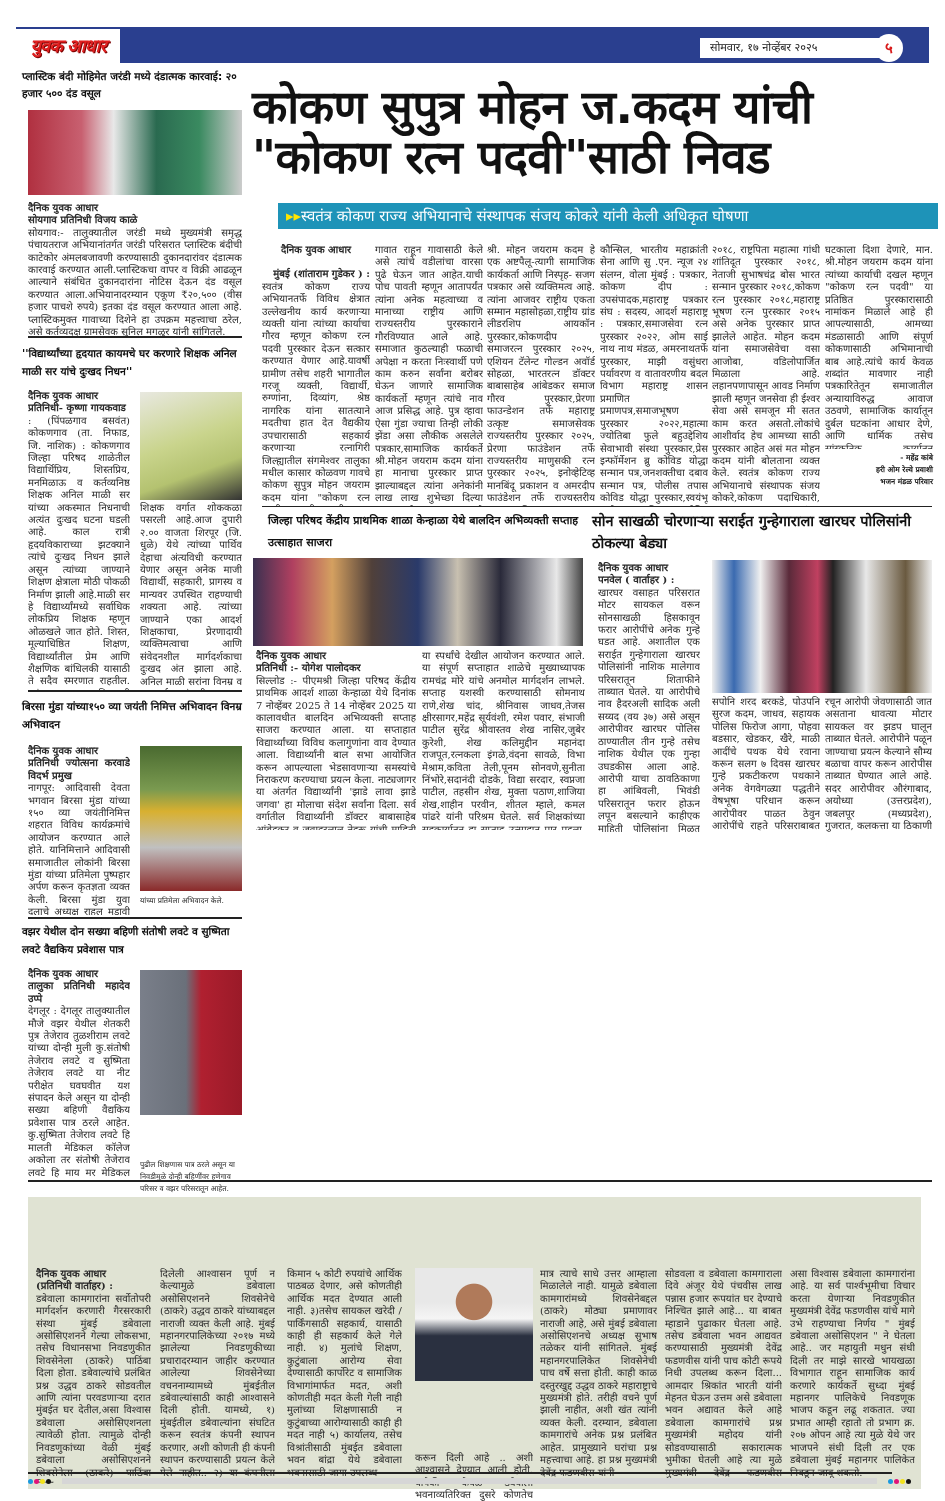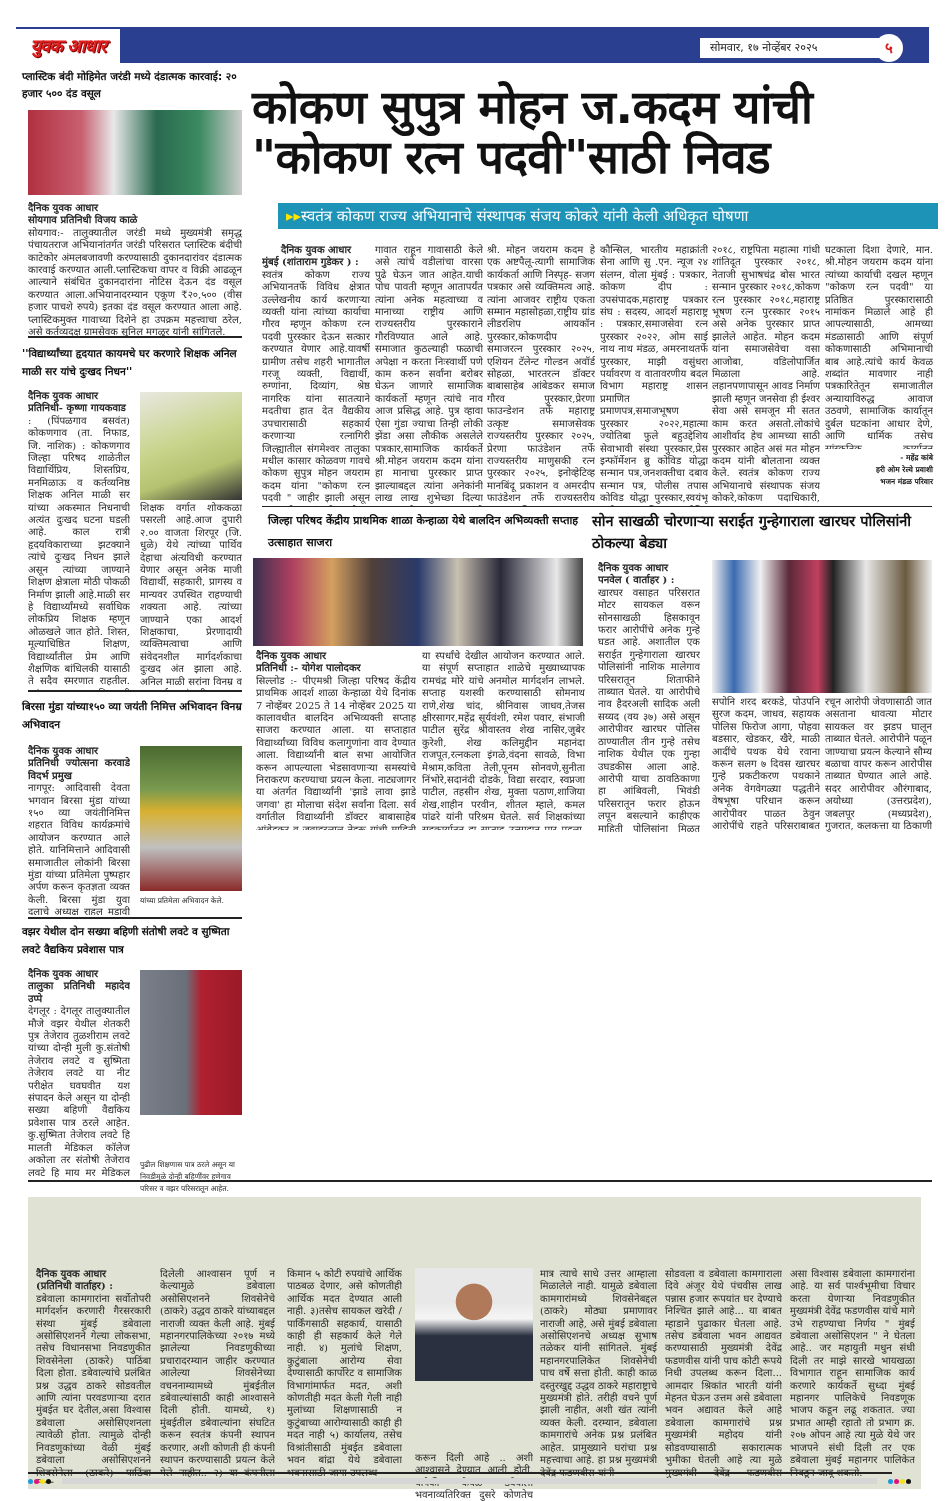--- a/index.html
+++ b/index.html
@@ -71,21 +71,21 @@
 <div class="abs headline" style="left:252px;top:82px;width:680px;font-size:46px;line-height:50px;letter-spacing:-0.5px;">
   <div>कोकण सुपुत्र मोहन ज.कदम यांची</div>
   <div>"कोकण रत्न पदवी"साठी निवड</div>
 </div>
 <div class="abs subbar">
   <span class="arr">▸▸</span><span>स्वतंत्र कोकण राज्य अभियानाचे संस्थापक संजय कोकरे यांनी केली अधिकृत घोषणा</span>
 </div>
 
 <div class="abs col" style="left:262px;top:244px;width:108px;height:262px;">
   <div class="by" style="text-align:center;">दैनिक युवक आधार</div>
-  <div class="by" style="">मुंबई (शांताराम गुडेकर ) :</div>
+  <div class="by" style="text-align:right;margin-top:12px;">मुंबई (शांताराम गुडेकर ) :</div>
   <div>स्वतंत्र कोकण राज्य अभियानतर्फे विविध क्षेत्रात उल्लेखनीय कार्य करणाऱ्या व्यक्ती यांना त्यांच्या कार्याचा गौरव म्हणून कोकण रत्न पदवी पुरस्कार देऊन सत्कार करण्यात येणार आहे.यावर्षी ग्रामीण तसेच शहरी भागातील गरजू व्यक्ती, विद्यार्थी, रुग्णांना, दिव्यांग, श्रेष्ठ नागरिक यांना सातत्याने मदतीचा हात देत वैद्यकीय उपचारासाठी सहकार्य करणाऱ्या रत्नागिरी जिल्ह्यातील संगमेश्वर तालुका मधील कासार कोळवण गावचे कोकण सुपुत्र मोहन जयराम कदम यांना "कोकण रत्न पदवी " जाहीर झाली असून या पदवी समारंभाने आयोजन शनिवार दि. १३ डिसेंबर २०२५ रोजी संध्याकाळी ४ ते ६ या वेळेत मुंबई मराठी पत्रकार भवन, आझाद मैदान शेजारी, मुंबई येथे करण्यात आले असून, तो समारंभ संस्थेचे संस्थापक संजय कोकरे यांच्या अध्यक्षतेखाली संपन्न होणार आहे. या कार्यक्रमाला प्रमुख पाहुणे म्हणून ज्येष्ठ पत्रकार आणि संपादक सचिन कळझुनकर सर उपस्थित राहणार आहेत. तसेच या संस्थेचे मुंबई अध्यक्ष धनंजय कुवेसकर, खजिनदार राजेंद्र सुर्वे, नेते सुभाष राणे आणि सल्लागार दिलीप लाड हेसुद्धा या कार्यक्रमाला हजर राहणार आहेत. शिवशक्ती उत्कर्ष मंडळाचे कासार कोळवणचे माजी पदाधिकारी व साई भक्त ज्यांनी मंडळाच्या उन्नती कामासोबत अनेक विविध संस्था मध्ये कार्यरत असून महान समाजकार्याचा वसा घेतला.ज्यांनी हेच काम आयुष्यभर</div>
 </div>
 <div class="abs col" style="left:375px;top:244px;width:108px;height:262px;">गावात राहून गावासाठी केले असे त्यांचे वडीलांचा वारसा पुढे घेऊन जात आहेत.याची पोच पावती म्हणून आतापर्यंत त्यांना अनेक महत्वाच्या व मानाच्या राष्ट्रीय आणि राज्यस्तरीय पुरस्काराने गौरविण्यात आले आहे. समाजात कुठल्याही फळाची अपेक्षा न करता निःस्वार्थी पणे काम करुन सर्वांना बरोबर घेऊन जाणारे सामाजिक कार्यकर्तो म्हणून त्यांचे नाव आज प्रसिद्ध आहे. पुत्र व्हावा ऐसा गुंडा ज्याचा तिन्ही लोकी झेंडा असा लौकीक असलेले पत्रकार,सामाजिक कार्यकर्ते श्री.मोहन जयराम कदम यांना हा मानाचा पुरस्कार प्राप्त झाल्याबद्दल त्यांना अनेकांनी लाख लाख शुभेच्छा दिल्या असून पुढील आयुष्य सुखाचे समृद्धीचे व भरभराटीचे जावो हिच , साई चरणी प्रार्थना केली आहे.मोहन कदम महाराष्ट्रात विविध संस्था, मंडळ, प्रतिष्ठान, समाज शाखा मध्ये कार्यरत आहेत. त्यांनी समाज प्रबोधन करत समाजातील ज्या आवश्यक नाहीत अशा काही अनिष्ट प्रथा बंद करण्याचे महत्वपूर्ण काम केले आहे.ज्याच्या पासून वेळ,पैसा वाचेल असे कार्य ते करत आहेत. लोकांना जेवढी मदत करता येईल तेवढी करायची आणि गरजेला घरच्या माणसासारखं धावायचं अशी ओळख मोहन कदम यांची आहे.त्यांना याकामी त्यांची पत्नी, मुले, भाऊ आणि मित्र परिवार यांचे विशेष सहकार्य लाभते. परातून समाजसेवेचे मिळालेले बाळकडू आणि पत्नी, मुलांचे प्रेम या जोरावर मोहन कदम यशस्वी झाले आहेत.</div>
 <div class="abs col" style="left:487px;top:244px;width:108px;height:262px;">श्री. मोहन जयराम कदम हे एक अष्टपैलू-त्यागी सामाजिक कार्यकर्ता आणि निस्पृह- सजग पत्रकार असे व्यक्तिमत्व आहे. त्यांना आजवर राष्ट्रीय एकता सम्मान महासोहळा,राष्ट्रीय ग्रांड लीडरशिप आयकॉन पुरस्कार,कोकणदीप समाजरत्न पुरस्कार २०२५, एशियन टॅलेन्ट गोल्डन अवॉर्ड सोहळा, भारतरत्न डॉक्टर बाबासाहेब आंबेडकर समाज गौरव पुरस्कार,प्रेरणा फाउन्डेशन तर्फे महाराष्ट्र उत्कृष्ट समाजसेवक राज्यस्तरीय पुरस्कार २०२५, प्रेरणा फाउंडेशन तर्फे राज्यस्तरीय माणुसकी रत्न पुरस्कार २०२५, इनोव्हेटिव्ह मानबिंदू प्रकाशन व अमरदीप फाउंडेशन तर्फे राज्यस्तरीय जनरत्न प्रतिक्षा भूषण पुरस्कार २०२४, धगधगती मुंबई पुरस्कार २०२३,कला साधना सोशल संस्था पुण्य उत्कृष्टता पुरस्कार २०२३,लोकगौरव राष्ट्रीय एकात्मता परिषद राष्ट्रीय लोक कल्याणकारी सेवा रत्न पुरस्कार २०२३,कार्यदर्पण आणि इवेंट टी एम जी सहयोगी संस्थेतर्फे जनगौरव कार्य दर्पण आयकॉन पुरस्कार २०२२,आंतरराष्ट्रीय मानव हक्क सेवा परिषद व महाराष्ट्र न्यूज १८ 'भारत श्री' नॅशनल पुरस्कार २०२२,ऑल इंडिया अँटी करप्शन कमिटी (मुंबई सचिव )अखिल भारतीय पत्रकार हक्क समिती : मुंबई जिल्हा प्रतिनिधी, झुंझार केसरी : मुंबई प्रतिनिधी, माहिती अधिकार, पोलीस मित्र आणि पत्रकार संरक्षण सेना पदभार : मीडिया हेड,आंतरराष्ट्रीय मानव अधिकार राजदूत संघटना, ग्लोबल पीस</div>
 <div class="abs col" style="left:600px;top:244px;width:108px;height:262px;">कौन्सिल, भारतीय महाक्रांती सेना आणि सु .एन. न्यूज २४ संलग्न, वोला मुंबई : पत्रकार, कोकण दीप : उपसंपादक,महाराष्ट्र पत्रकार संघ : सदस्य, आदर्श महाराष्ट्र : पत्रकार,समाजसेवा रत्न पुरस्कार २०२२, ओम साई नाथ नाथ मंडळ, अमरनाथतर्फे पुरस्कार, माझी वसुंधरा पर्यावरण व वातावरणीय बदल विभाग महाराष्ट्र शासन प्रमाणित प्रमाणपत्र,समाजभूषण पुरस्कार २०२२,महात्मा ज्योतिबा फुले बहुउद्देशिय सेवाभावी संस्था पुरस्कार,प्रेस इन्फॉर्मेशन ब्रु कोविड योद्धा सन्मान पत्र,जनशक्तीचा दबाव सन्मान पत्र, पोलीस तपास कोविड योद्धा पुरस्कार,स्वयंभू मालेश्वर प्रतिष्ठान कोविड योद्धा पुरस्कार, सत्यवादी मानवी मूल्य हक्क जोपासणारी संघटना सन्मान पत्र २०२०, भारतीय महाक्रांती सेना कोविड योद्धा पुरस्कार २०२०, आदर्श वार्ताहर कोविड योद्धा पुरस्कार २०२०, वर्ड हेल्थ ऑर्गनायझेशन कोरोना योद्धा पुरस्कार २०२०,भारत अस्मिता राष्ट्रीय गौरव पुरस्कार २०१९, महाराष्ट्र सन्मान पुरस्कार, शिर्डी २०१९,महाराष्ट्र हरितसेना (महाराष्ट्र शासन) सदस्य,नॅशनल पुरस्कार २०१९,इंडियन आयकॉन अवॉर्ड २०१९,संत गाडगे महाराज समाज भूषण पुरस्कार २०१९, सह्याद्री कुणबी संघ, पुणे शहर तर्फे महाराष्ट्र गौरव पुरस्कार पुणे २०१९,छत्रपती संभाजी राजे कर्तव्य गौरव पुरस्कार २०१८, मानवी हक्क राज्यस्तरीय सामाजिक कार्यकर्ता, महाराष्ट्र शासन प्रमाणपत्र</div>
 <div class="abs col" style="left:712px;top:244px;width:108px;height:262px;">२०१८, राष्ट्रपिता महात्मा गांधी शांतिदूत पुरस्कार २०१८, नेताजी सुभाषचंद्र बोस भारत सन्मान पुरस्कार २०१८,कोकण रत्न पुरस्कार २०१८,महाराष्ट्र भूषण रत्न पुरस्कार २०१५ असे अनेक पुरस्कार प्राप्त झालेले आहेत. मोहन कदम यांना समाजसेवेचा वसा आजोबा, वडिलोपार्जित मिळाला आहे. लहानपणापासून आवड निर्माण झाली म्हणून जनसेवा ही ईश्वर सेवा असे समजून मी सतत काम करत असतो.लोकांचे आशीर्वाद हेच आमच्या साठी पुरस्कार आहेत असं मत मोहन कदम यांनी बोलताना व्यक्त केले. स्वतंत्र कोकण राज्य अभियानाचे संस्थापक संजय कोकरे,कोकण पदाधिकारी, सदस्य, सभासद व त्यांच्या निवड समितीचे आणि त्यांच्या टीम वर्क ने माझी निवड केली म्हणून त्यांचे मनापासून हार्दिक हार्दिक आभार व्यक्त केले.रत्नागिरी जिल्ह्यातील संगमेश्वर तालुक्यामधील कासार कोळवण गावचे सुपुत्र मोहन कदम यांना "कोकण रत्न पदवी" जाहीर झाल्याबद्दल साहित्य क्षेत्रातील अनेक मान्यवर, पत्रकार, वृत्तपत्र लेखक,ग्रामीण मंडळ, विविध संस्था,प्रतिष्ठान पदाधिकारी यांच्यासह अनेकांनी त्यांचे अभिनंदन केले असून पुढील प्रवासासाठी शुभेच्छा दिल्या आहेत. हरी ओम रेल्वे प्रवाशी भजन मंडळाचे सल्लागार म्हणून गेली अनेक वर्षे निःस्वार्थ सेवा देणारे, सतत समाजकार्य आणि पत्रकारितेत सक्रिय राहून समाजाच्या प्रत्येक</div>
 <div class="abs col" style="left:825px;top:244px;width:108px;height:205px;">घटकाला दिशा देणारे, मान. श्री.मोहन जयराम कदम यांना त्यांच्या कार्याची दखल म्हणून "कोकण रत्न पदवी" या प्रतिष्ठित पुरस्कारासाठी नामांकन मिळाले आहे ही आपल्यासाठी, आमच्या मंडळासाठी आणि संपूर्ण कोकणासाठी अभिमानाची बाब आहे.त्यांचे कार्य केवळ शब्दांत मावणार नाही पत्रकारितेतून समाजातील अन्यायाविरुद्ध आवाज उठवणे, सामाजिक कार्यातून दुर्बल घटकांना आधार देणे, आणि धार्मिक तसेच सांस्कृतिक कार्यातून एकात्मतेचा संदेश देणे हे त्यांच्या जीवनाचे ध्येय बनले आहे. हरी ओम रेल्वे प्रवाशी भजन मंडळाच्या स्थापनेपासून आजपर्यंत त्यांनी अनेक भक्तिमय उपक्रमांना प्रोत्साहन दिले, मार्गदर्शन केले आणि प्रत्येक वेळी आपल्या उपस्थितीने सर्वांना प्रेरणा दिली. त्यांच्या सहवासातून प्रत्येकाला मिळतो तो संस्कार, विनम्रता आणि समाजासाठी जाणीवपूर्वक करण्याची प्रेरणा.अशा या बहुआयामी व्यक्तिमत्वाला आयुष्यातील ४७ वा पुरस्कार मिळण्याचे नामांकन जाहीर झाले आहे हे खरंच त्यांच्या सततच्या परिश्रमाचे फलित आणि आपल्या सर्वांसाठी प्रेरणादायी क्षण आहे. मनःपूर्वक अभिनंदन आणि शुभेच्छा...! आपल्याला हा पुरस्कार मिळावा हीच प्रार्थना आणि आपण असाच समाजाला दिशा देत रहावा हीच अपेक्षा</div>
 <div class="abs" style="left:825px;top:452px;width:108px;font-size:7.5px;line-height:12px;font-weight:bold;text-align:right;">
   <div>- महेंद्र कांबे</div>
   <div>हरी ओम रेल्वे प्रवाशी</div>

